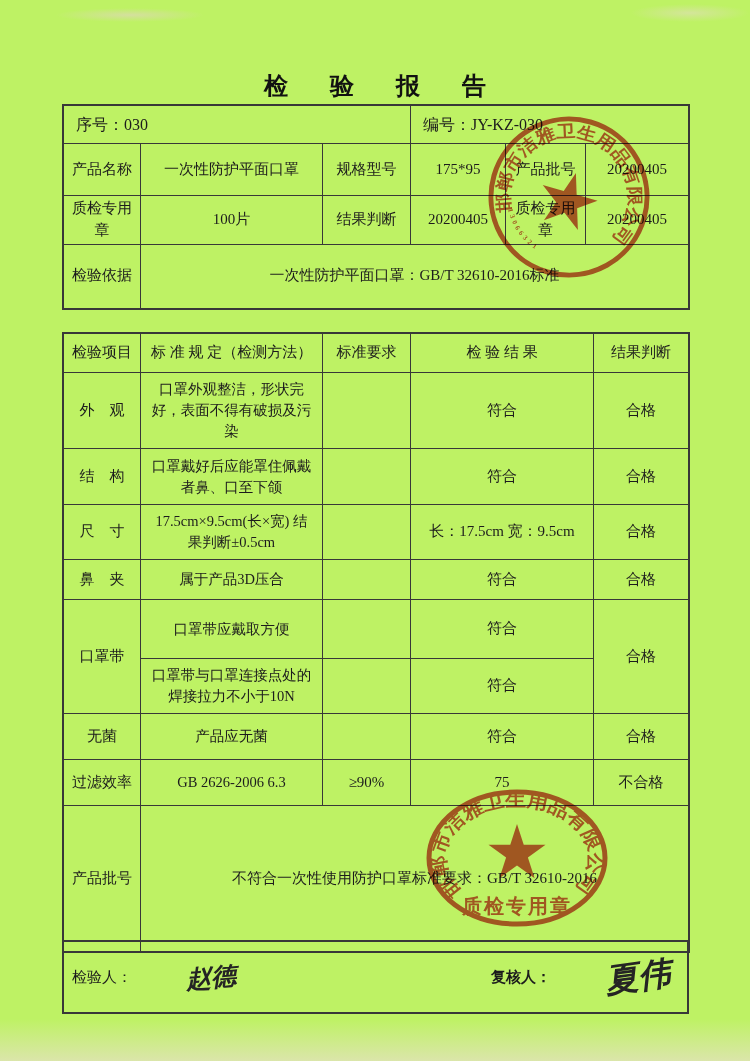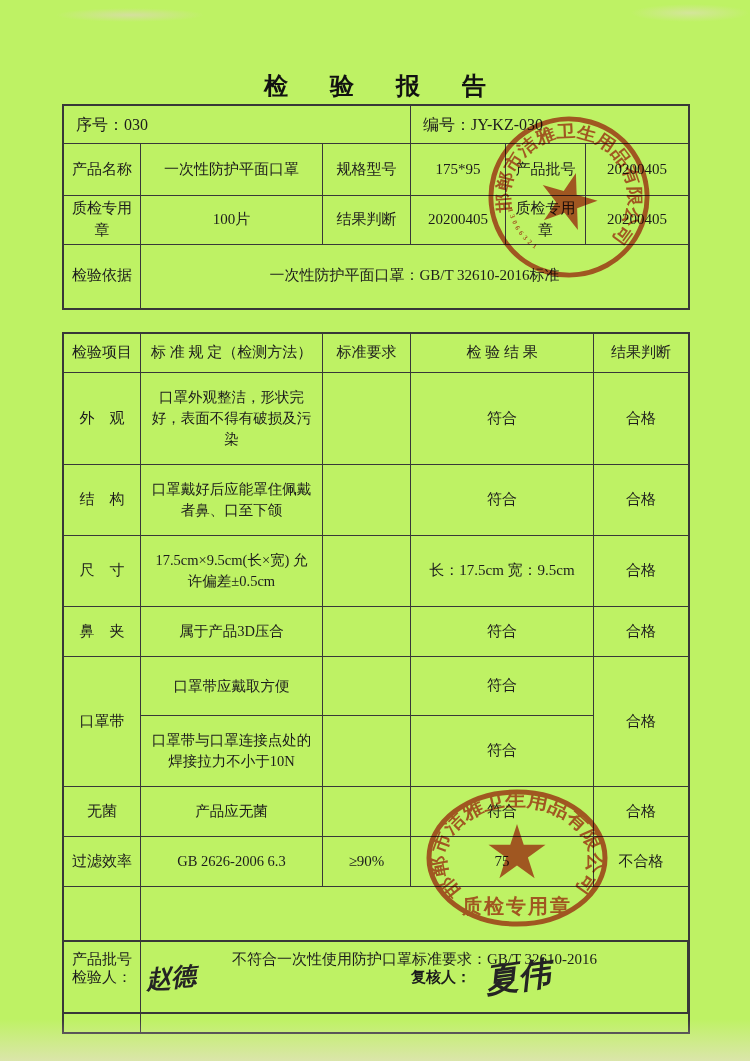--- a/index.html
+++ b/index.html
@@ -22,25 +22,25 @@
   .info-table { position:absolute; left:63px; top:105px; width:625px; }
   .main-table { position:absolute; left:63px; top:333px; width:625px; }
   td {
     border:1.6px solid #383838;
     font-size:15px; text-align:center; vertical-align:middle;
     padding:2px 4px; line-height:1.45;
   }
   .info-table, .main-table, .sign-box { box-shadow:0 0 0 1px #383838; }
   td.lbl { font-size:15px; }
   td.left { text-align:left; padding-left:12px; font-size:16px; }
-  td.spec { font-size:14.5px; padding:14px 8px; }
+  td.spec { font-size:14.5px; padding:6px 8px; }
   .sign-box {
     position:absolute; left:63px; top:941px; width:625px; height:72px;
     border:1.6px solid #383838;
-    display:flex; align-items:center;
+    display:flex; align-items:center;gap:40px;
   }
   .sign-label { font-size:15px; }
   .sign-1 { margin-left:8px; }
   .sign-2 { margin-left:215px;font-weight:bold; }
   .sig {
     font-size:25px; margin-left:14px; color:#242424;
     transform:rotate(-5deg); display:inline-block;
     font-style:italic; font-weight:bold;
   }
   .sig-big { font-size:33px; transform:rotate(-8deg); }
@@ -133,21 +133,21 @@
     </tr>
     <tr style="height:56px">
       <td>结　构</td>
       <td class="spec">口罩戴好后应能罩住佩戴者鼻、口至下颌</td>
       <td></td>
       <td>符合</td>
       <td>合格</td>
     </tr>
     <tr style="height:54px">
       <td>尺　寸</td>
-      <td class="spec">17.5cm×9.5cm(长×宽) 允许偏差±0.5cm</td>
+      <td class="spec">17.5cm×9.5cm(长×宽) 结果判断±0.5cm</td>
       <td></td>
       <td>长：17.5cm 宽：9.5cm</td>
       <td>合格</td>
     </tr>
     <tr style="height:40px">
       <td>鼻　夹</td>
       <td class="spec">属于产品3D压合</td>
       <td></td>
       <td>符合</td>
       <td>合格</td>

